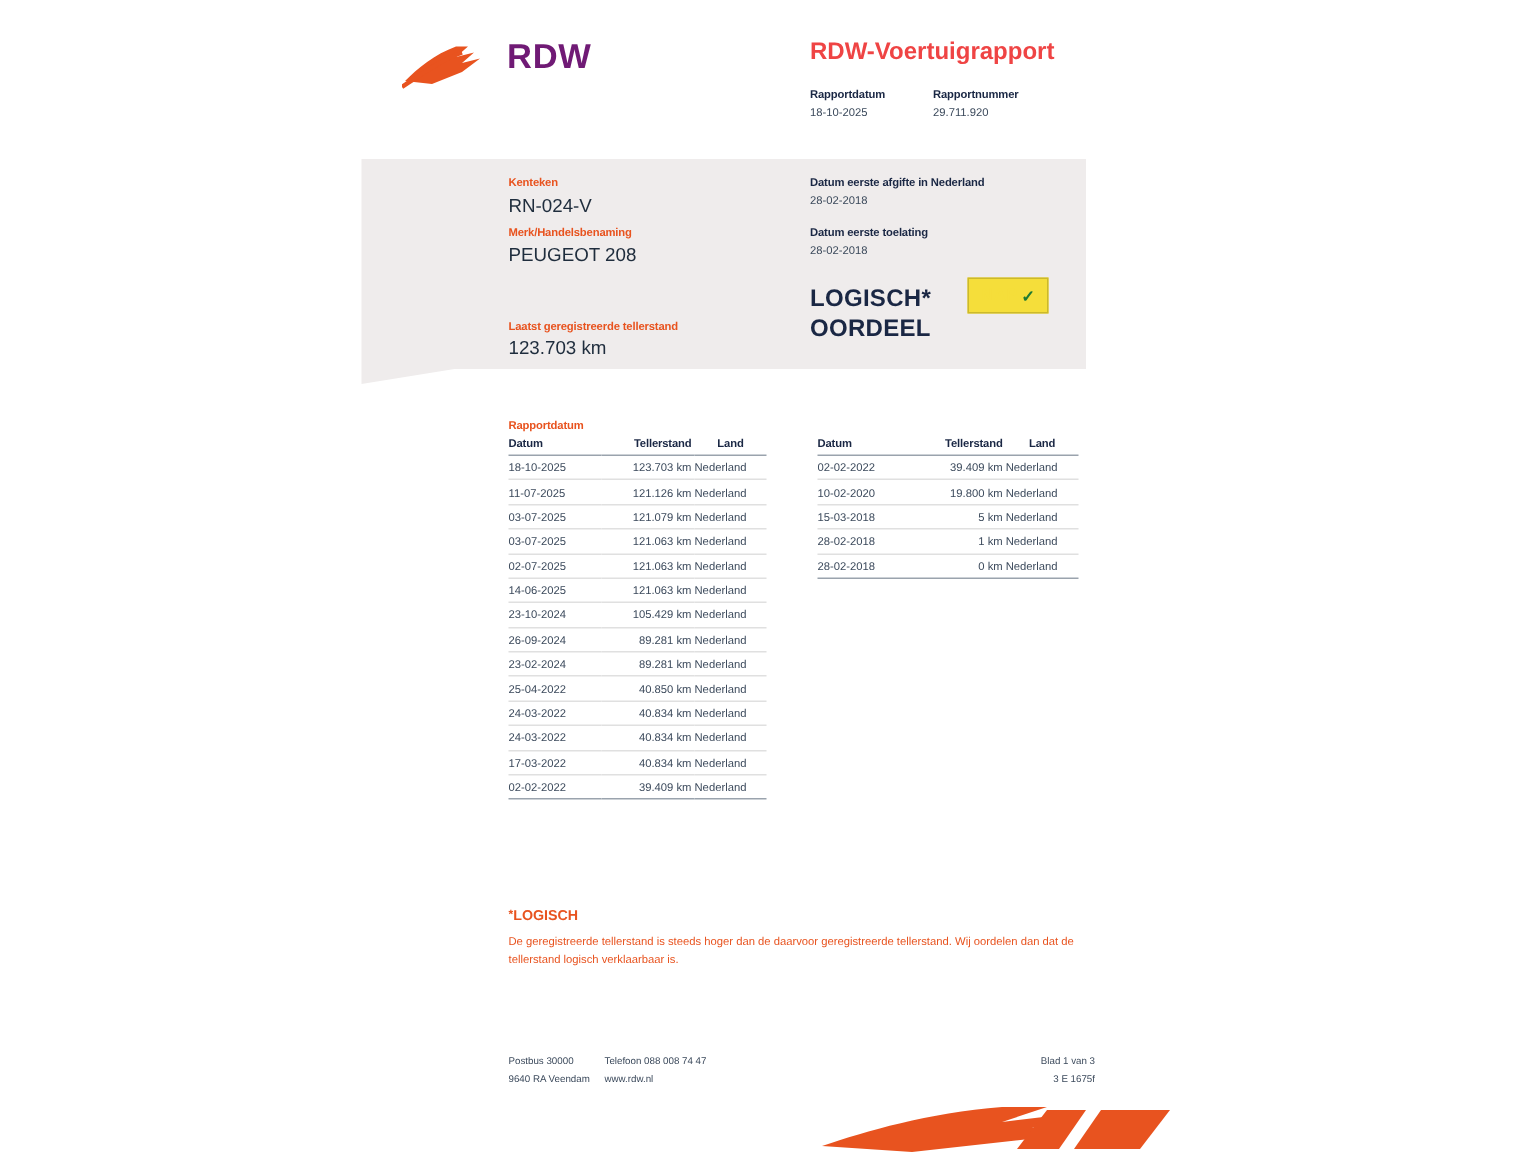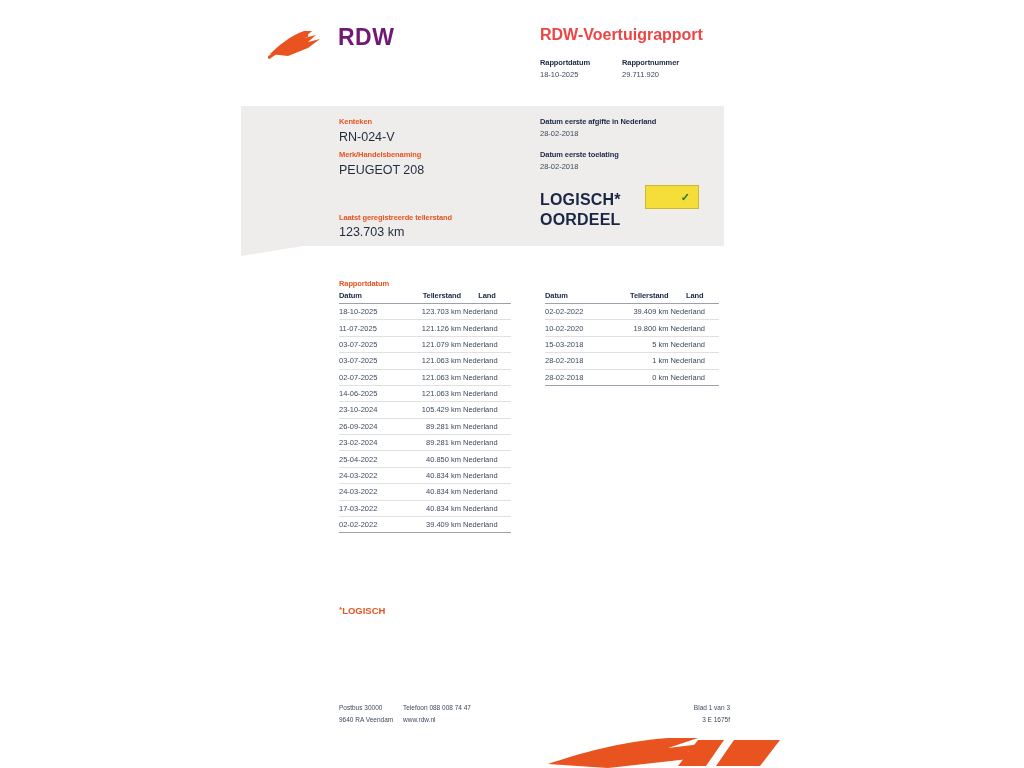--- a/index.html
+++ b/index.html
@@ -405,20 +405,21 @@
           <td class="c-date">28-02-2018</td>
           <td class="c-km">0 km</td>
           <td class="c-land">Nederland</td>
         </tr>
       </tbody>
   </table>
 
   <div class="note-title">
     <span class="star">*</span><span>LOGISCH</span>
   </div>
+  <div class="note-body">De geregistreerde tellerstand is steeds hoger dan de daarvoor geregistreerde tellerstand. Wij oordelen dan dat de tellerstand logisch verklaarbaar is.</div>
 
   <div class="footer">
     <div class="row">
       <div class="c1">Postbus 30000</div>
       <div class="c2">Telefoon 088 008 74 47</div>
     </div>
     <div class="row">
       <div class="c1">9640 RA Veendam</div>
       <div class="c2">www.rdw.nl</div>
     </div>

